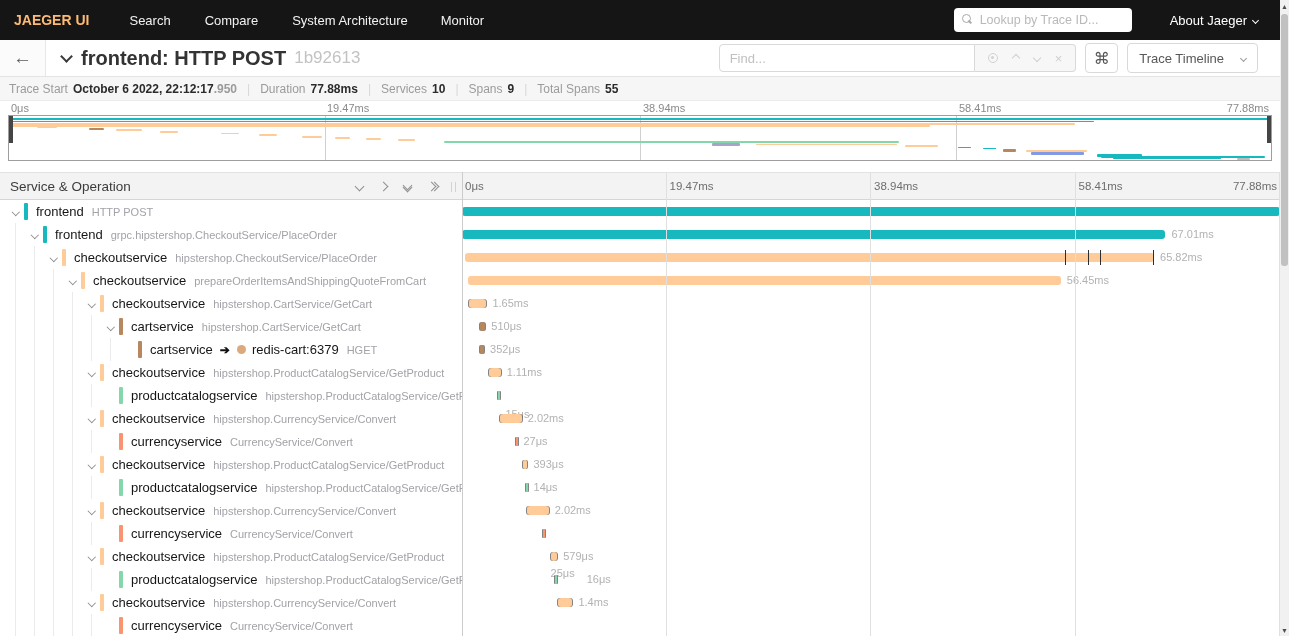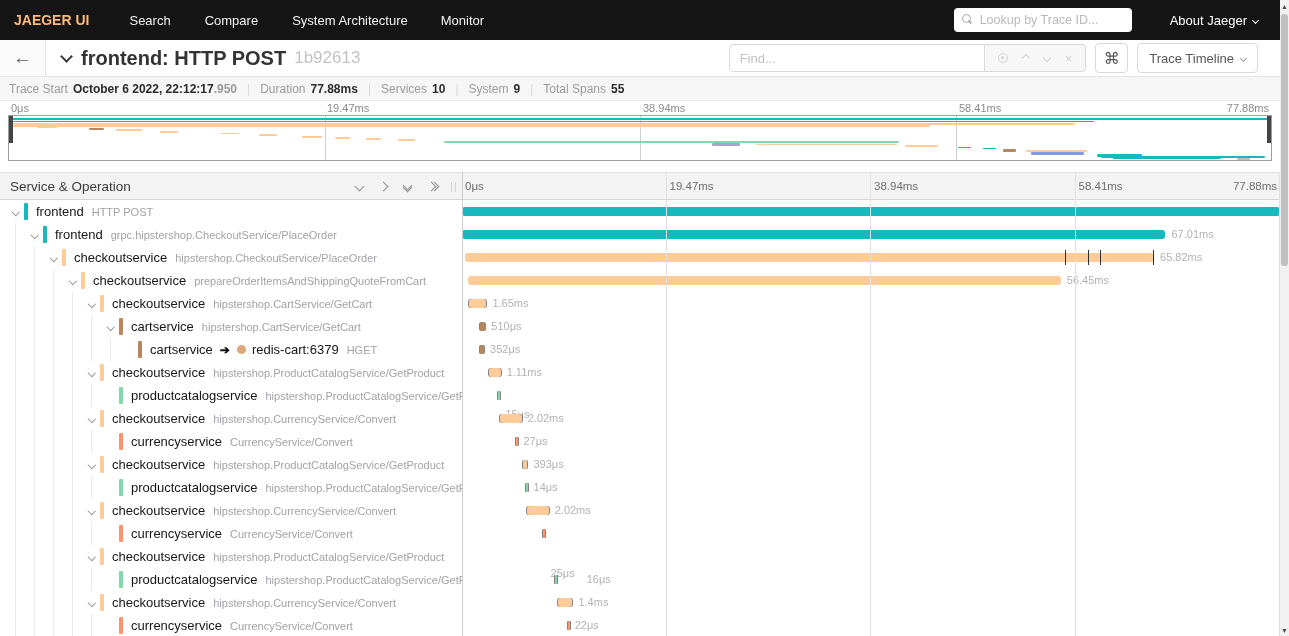--- a/index.html
+++ b/index.html
@@ -50,21 +50,21 @@
   .find-icons { display:flex; align-items:center; gap:15px; padding:0 13px; background:#f7f7f7;
     border:1px solid #d9d9d9; border-left:none; border-radius:0 4px 4px 0; color:#cdcdcd; }
   .find-icons .chv { border-color:#cfcfcf; width:6px; height:6px; }
   .target-ico { position:relative; width:10px; height:10px; border:1.4px solid #d2d2d2; border-radius:50%; }
   .target-ico::after { content:""; position:absolute; left:2.4px; top:2.4px; width:3px; height:3px;
     border-radius:50%; background:#d2d2d2; }
   .x-ico { font-size:13px; color:#cfcfcf; line-height:1; }
   .kbd-btn { width:33px; height:30px; margin-left:9px; border:1px solid #d9d9d9; border-radius:4px;
     background:#fff; font-size:16px; color:#575757; cursor:pointer; display:flex; align-items:center; justify-content:center; }
   .view-btn { height:30px; margin-left:9px; border:1px solid #d9d9d9; border-radius:4px; background:#fff;
-    font-size:13px; color:#575757; padding:0 11px; display:flex; align-items:center; gap:7px; cursor:pointer; }
+    font-size:13px; color:#575757; padding:0 11px; display:flex; align-items:center; gap:17px; cursor:pointer; }
   .view-btn .chv { width:5px; height:5px; border-color:#9a9a9a; }
 
   
   .stats-bar { position:absolute; top:77px; left:0; width:1280px; height:24px; background:#f6f6f6;
     border-bottom:1px solid #ececec; display:flex; align-items:center; padding-left:9px; font-size:12px; }
   .stat-label { color:#9b9b9b; margin-right:5px; }
   .stat-value { color:#2b2b2b; font-weight:bold; }
   .stat-suffix { color:#9b9b9b; font-weight:bold; }
   .stat-sep { color:#d8d8d8; margin:0 10px; }
 
@@ -170,21 +170,21 @@
       <span class="stat-label">Trace Start</span>
       <span class="stat-value">October 6 2022, 22:12:17</span>
       <span class="stat-suffix">.950</span>
       <span class="stat-sep">|</span>
       <span class="stat-label">Duration</span>
       <span class="stat-value">77.88ms</span>
       <span class="stat-sep">|</span>
       <span class="stat-label">Services</span>
       <span class="stat-value">10</span>
       <span class="stat-sep">|</span>
-      <span class="stat-label">System</span>
+      <span class="stat-label">Spans</span>
       <span class="stat-value">9</span>
       <span class="stat-sep">|</span>
       <span class="stat-label">Total Spans</span>
       <span class="stat-value">55</span>
     </div>
 
   <div class="mini-zone">
     <div class="mini-labels" id="mini-labels">
         <span style="left: calc(0% + 3px);">0μs</span>
         <span style="left: calc(25% + 3px);">19.47ms</span>
@@ -528,20 +528,24 @@
           <span class="guide" style="left: 34px;"></span>
           <span class="guide" style="left: 53px;"></span>
           <span class="guide" style="left: 72px;"></span>
           <span class="chv-slot">
             <span class="chv down tree"></span>
           </span>
           <span class="svc-block" style="background: rgb(255, 203, 153);"></span>
           <span class="svc-name">checkoutservice</span>
           <span class="op-name">hipstershop.ProductCatalogService/GetProduct</span>
         </div>
+        <div class="trow-r">
+          <div class="sbar edges" style="left: 10.9%; width: 0.74%; background: rgb(255, 203, 153);"></div>
+          <span class="bar-label" style="left: calc(11.64% + 6px);">579μs</span>
+        </div>
       </div>
       <div class="trow">
         <div class="trow-l" style="padding-left: 103px;">
           <span class="guide" style="left: 15px;"></span>
           <span class="guide" style="left: 34px;"></span>
           <span class="guide" style="left: 53px;"></span>
           <span class="guide" style="left: 72px;"></span>
           <span class="guide" style="left: 91px;"></span>
           <span class="chv-slot"></span>
           <span class="svc-block" style="background: rgb(132, 215, 171);"></span>
@@ -575,24 +579,20 @@
         <div class="trow-l" style="padding-left: 103px;">
           <span class="guide" style="left: 15px;"></span>
           <span class="guide" style="left: 34px;"></span>
           <span class="guide" style="left: 53px;"></span>
           <span class="guide" style="left: 72px;"></span>
           <span class="guide" style="left: 91px;"></span>
           <span class="chv-slot"></span>
           <span class="svc-block" style="background: rgb(248, 149, 112);"></span>
           <span class="svc-name">currencyservice</span>
           <span class="op-name">CurrencyService/Convert</span>
-        </div>
-        <div class="trow-r">
-          <div class="sbar edges" style="left: 12.9%; width: 0.15%; background: rgb(248, 149, 112);"></div>
-          <span class="bar-label" style="left: calc(13.05% + 6px);">22μs</span>
         </div>
       </div>
     </div>
 
   <div class="gridlines" id="gridlines">
       <div class="gline" style="left: 665.5px;"></div>
       <div class="gline" style="left: 870px;"></div>
       <div class="gline" style="left: 1074.5px;"></div>
       <div class="gline" style="left: 1279px;"></div>
     </div>

